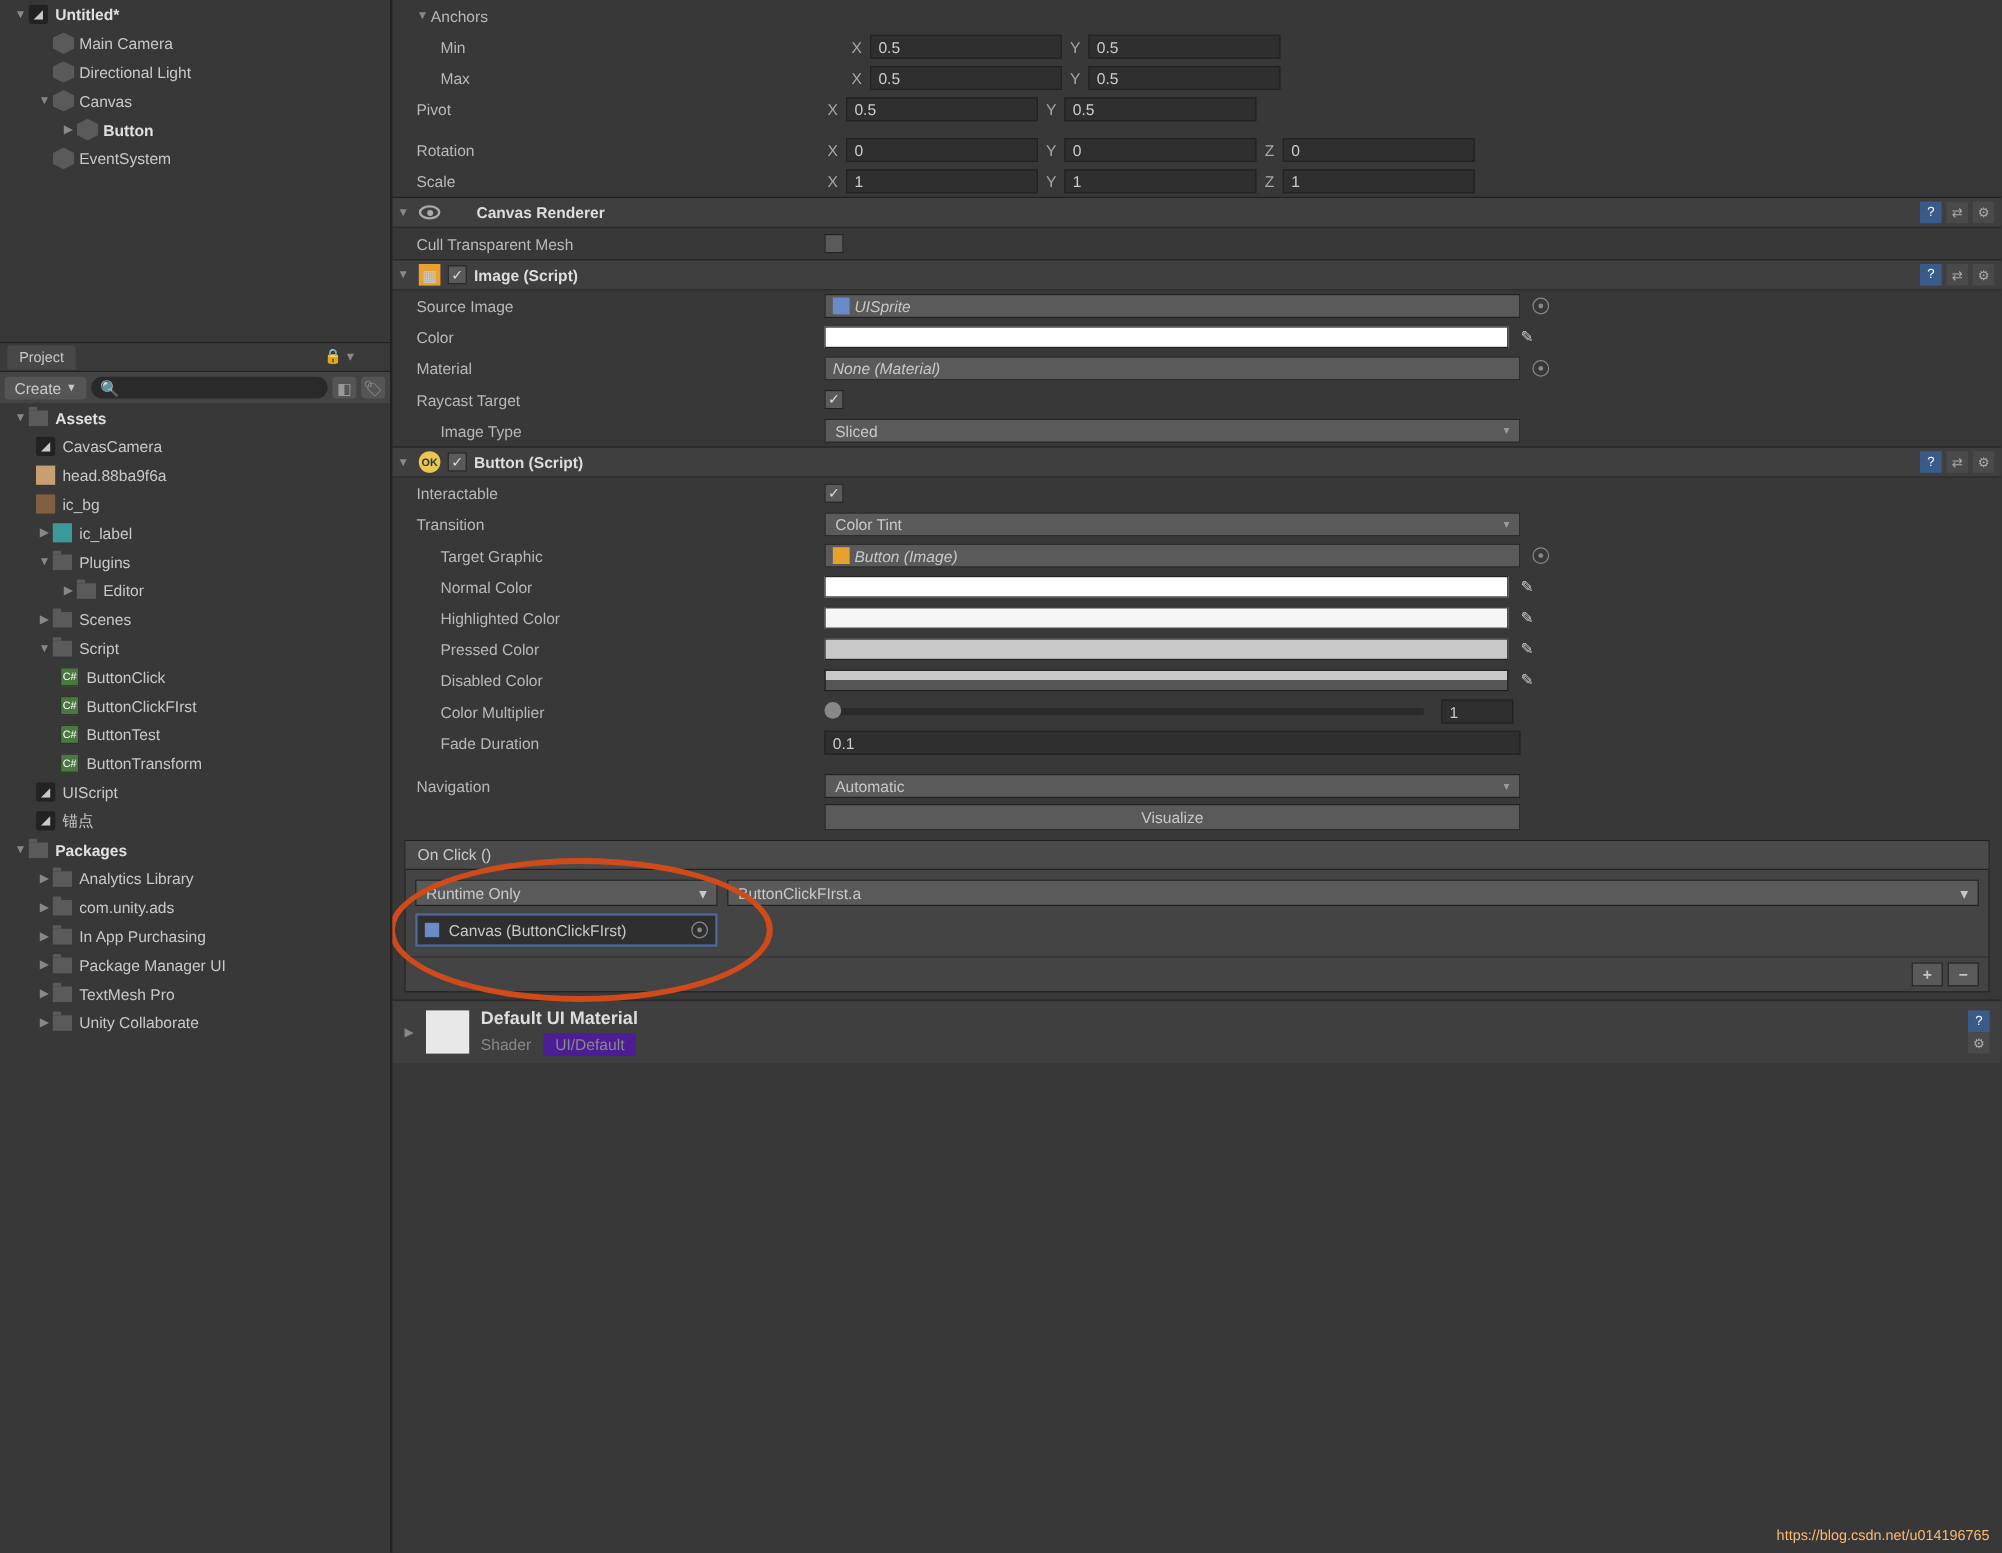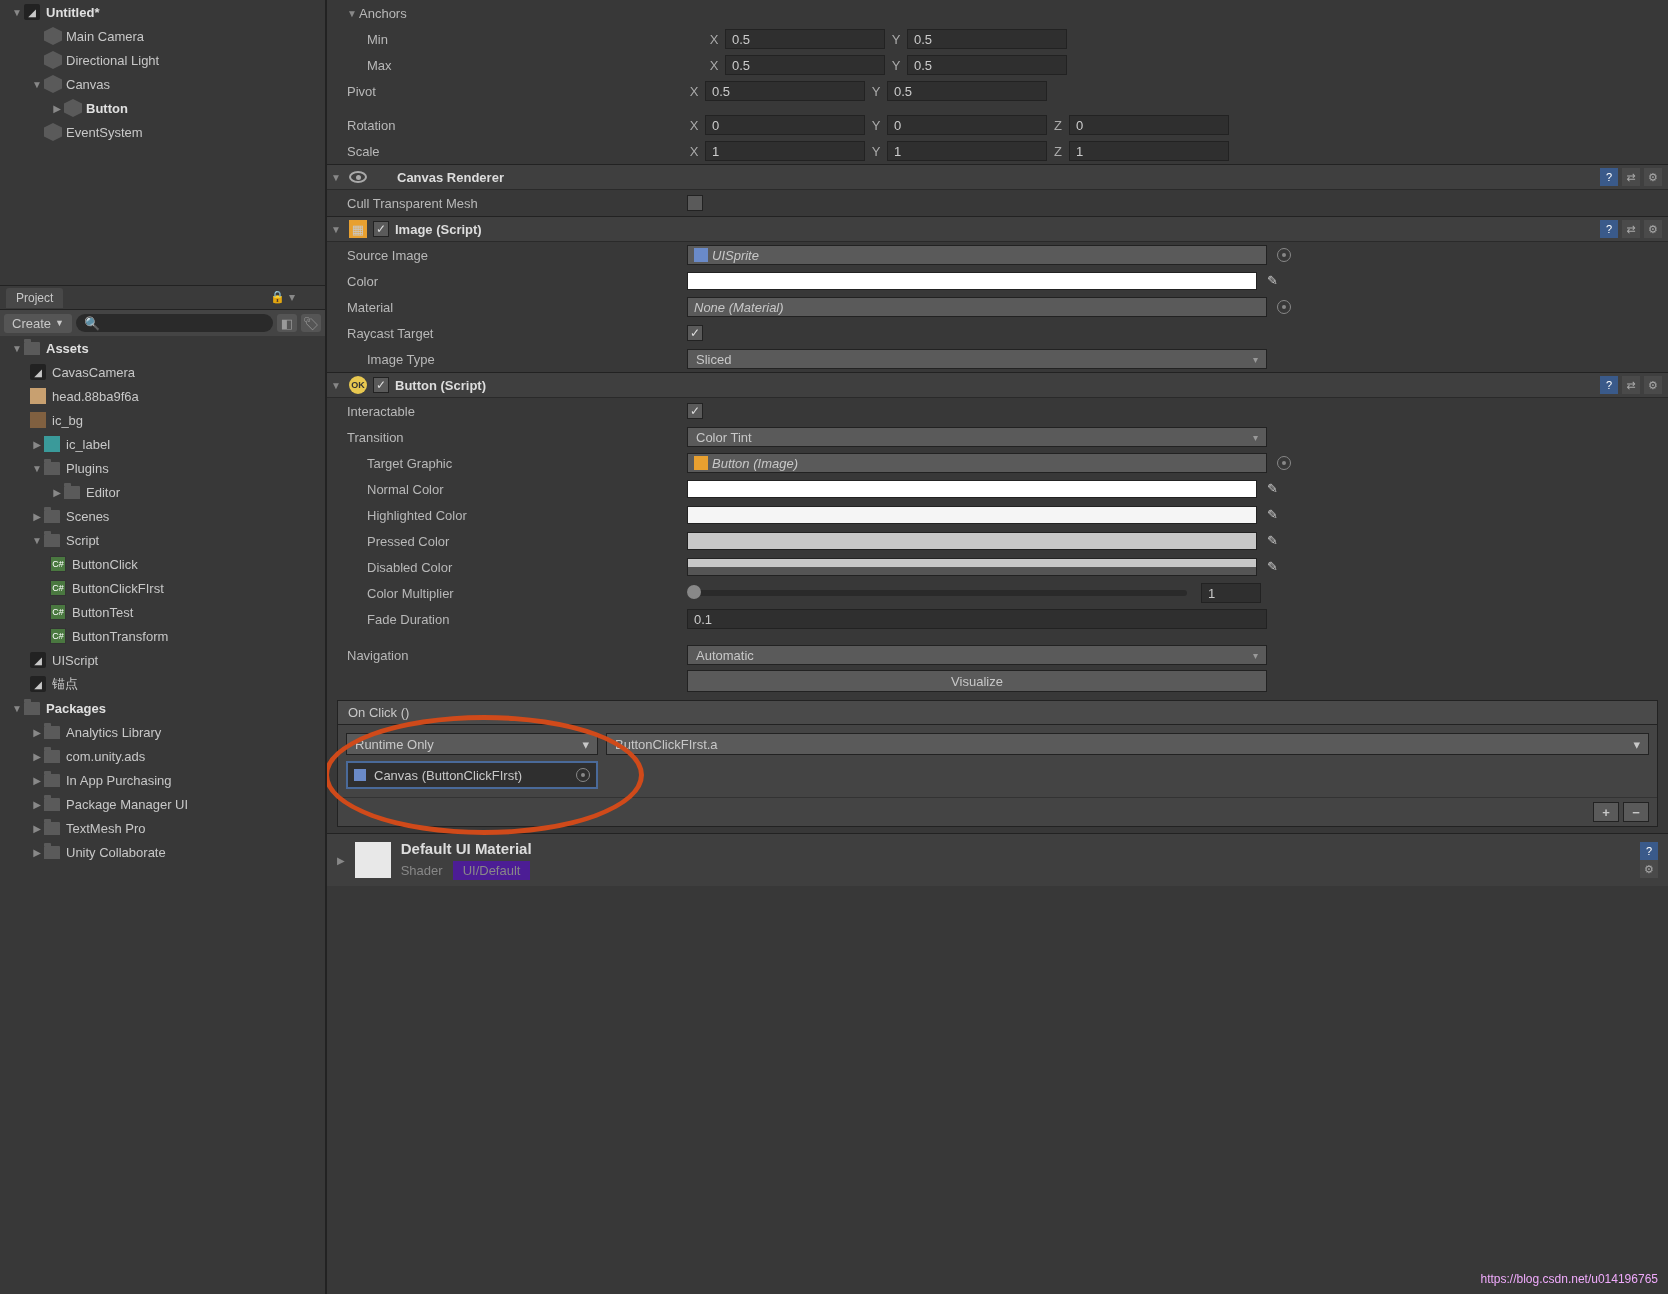--- a/index.html
+++ b/index.html
@@ -84,21 +84,21 @@
 
 .highlight-circle { position: absolute; width: 320px; height: 120px; border: 5px solid #d04a1a; border-radius: 50%; left: -14px; top: -10px; pointer-events: none; }
 
 .material-section { display: flex; align-items: center; padding: 6px 10px; background: #3f3f3f; border-top: 1px solid #222; gap: 10px; }
 .mat-preview { width: 36px; height: 36px; background: #e8e8e8; }
 .mat-info { display: flex; flex-direction: column; gap: 4px; }
 .mat-title { font-weight: bold; color: #ddd; font-size: 15px; }
 .shader-row { display: flex; align-items: center; gap: 10px; }
 .shader-dd { background: #4c1d95; padding: 2px 10px; color: #888; }
 
-.watermark { position: fixed; bottom: 8px; right: 10px; color: #f0abfc; font-size: 12px; }
+.watermark { position: fixed; bottom: 8px; right: 10px; color: #fdba74; font-size: 12px; }
 .eye-icon { width:18px; height:12px; border:2px solid #aaa; border-radius:60% 60% 60% 60%; display:flex; align-items:center; justify-content:center; }
 .eye-icon::after { content:''; width:5px; height:5px; background:#aaa; border-radius:50%; }
 .lock-icon { position: absolute; right: 30px; top: 4px; color: #888; font-size: 12px; }
 </style>
 </head>
 <body>
 
 <div class="left-panel">
   <div class="hierarchy">
     <div class="tree-row depth1">

